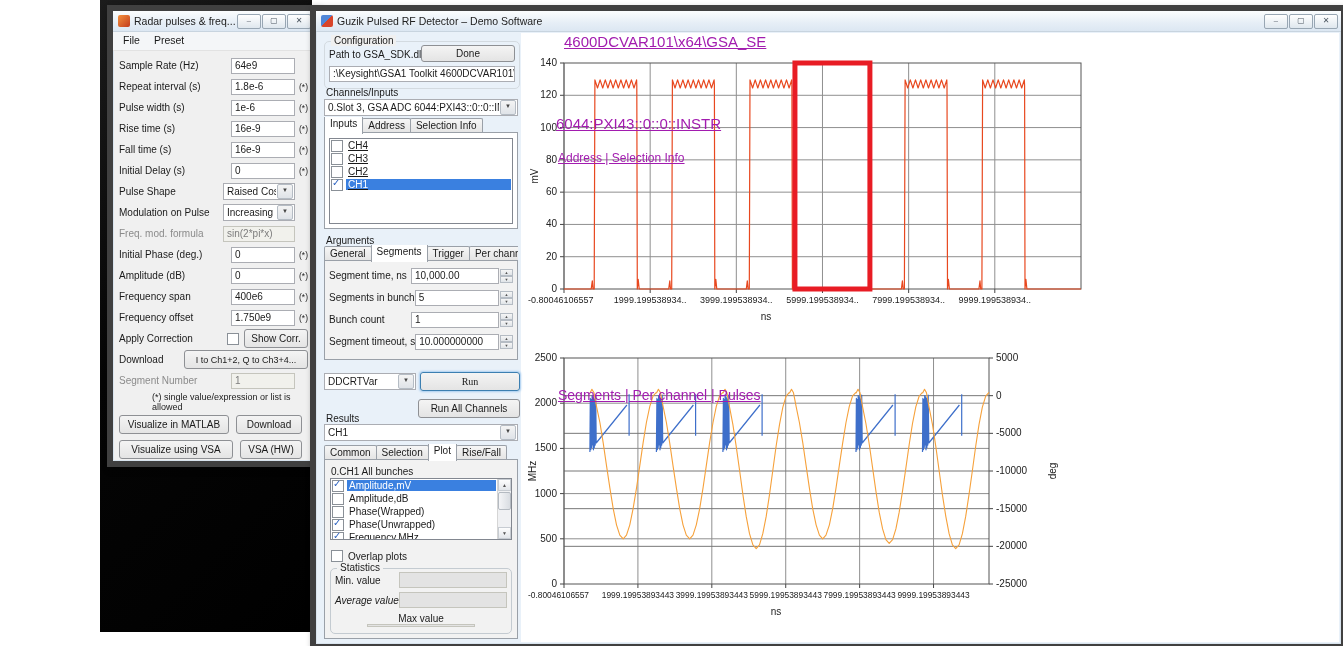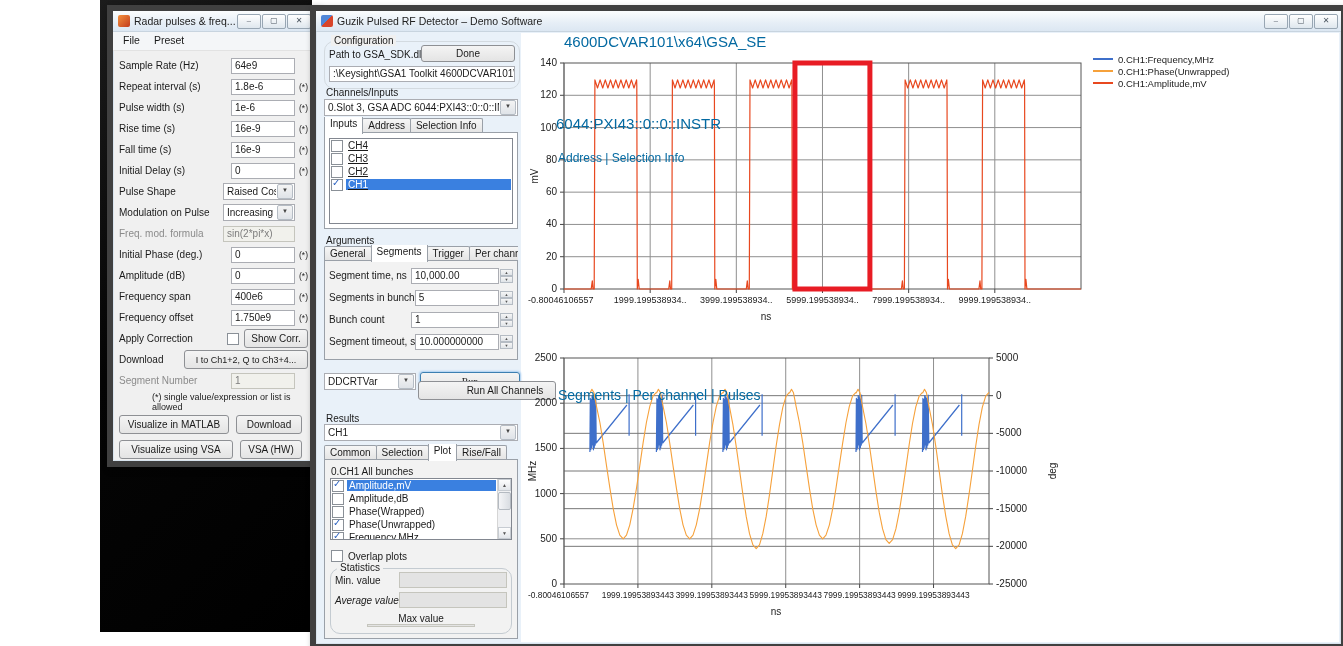--- a/index.html
+++ b/index.html
@@ -29,21 +29,21 @@
   .btn{border:1px solid #8e9094;border-radius:3px;background:linear-gradient(#f4f4f4,#e4e4e4);
        font-size:10px;text-align:center;display:flex;align-items:center;justify-content:center;height:17px;}
   .btn.focus{border-color:#3c7fb1;box-shadow:0 0 2px 1px #a8cdf0;}
   .combo{background:#fff;border:1px solid #abadb3;height:15px;display:flex;align-items:center;font-size:10px;}
   .combo .ctext{flex:1;padding:0 3px;white-space:nowrap;overflow:hidden;}
   .combo .carrow{width:14px;height:13px;margin:0 1px;flex:none;background:linear-gradient(#f4f4f4,#dfe3e8);
                  border:1px solid #b5bcc4;border-radius:2px;text-align:center;}
   .combo .carrow::after{content:"▼";font-size:6px;color:#444;position:relative;top:-2px;}
   .cb{width:10px;height:10px;border:1px solid #8a9097;background:#fff;flex:none;position:relative;}
   .cb.on::after{content:"✓";position:absolute;left:0px;top:-3px;font-size:10px;color:#2f64c1;font-weight:bold;}
-  .gbox{border:1px solid #d3dae0;border-radius:10px;}
+  .gbox{border:1px solid #d3dae0;border-radius:5px;}
   .glabel{position:absolute;top:-7px;left:6px;background:#f0f0f0;padding:0 3px;font-size:10px;}
   .tabs{display:flex;align-items:flex-end;height:17px;overflow:hidden;}
   .tab{border:1px solid #9aa0a8;border-bottom:none;background:linear-gradient(#f6f6f6,#e2e2e2);
        padding:1px 5px 1px 5px;font-size:10px;margin-right:-1px;border-radius:2px 2px 0 0;height:13px;white-space:nowrap;}
   .tab.active{background:#fff;height:15px;position:relative;z-index:2;padding-top:2px;}
   .tpanel{background:#f7f7f7;border:1px solid #9aa0a8;margin-top:-1px;}
   .listbox{background:#fff;border:1px solid #828790;overflow:hidden;}
   .litem{display:flex;align-items:center;gap:3px;height:13px;padding:0 1px;font-size:10px;white-space:nowrap;}
   .litem .lab{padding:0 2px;}
   .litem.sel .lab{background:#3a80e0;color:#fff;flex:1;}
@@ -51,21 +51,21 @@
   .spin i{flex:1;border:1px solid #b5bcc4;background:linear-gradient(#f6f6f6,#e0e4e8);font-style:normal;
           font-size:4px;line-height:5px;text-align:center;color:#555;}
   .scrollv{width:13px;background:#f0f1f3;border-left:1px solid #d5d5d5;display:flex;flex-direction:column;align-items:center;flex:none;}
   .scrollv .sarr{width:13px;height:12px;background:linear-gradient(#fdfdfd,#e3e6ea);border:1px solid #c7ccd2;
                  font-size:5px;line-height:10px;text-align:center;color:#555;box-sizing:border-box;}
   .scrollv .sthumb{width:11px;height:16px;margin-top:1px;border:1px solid #b4bac1;border-radius:2px;background:linear-gradient(90deg,#f4f5f7,#d9dde2);}
   .frow{display:flex;align-items:center;height:19px;margin-bottom:2px;}
   .flabel{flex:1;font-size:10px;white-space:nowrap;}
   .fsuffix{width:13px;font-size:8.5px;text-align:right;color:#222;}
   .note{font-size:9px;margin:2px 0 3px 0;padding-left:33px;}
-  .ghost{position:absolute;color:#0369a1;white-space:nowrap;z-index:1;pointer-events:none;}
+  .ghost{position:absolute;color:#a21caf;white-space:nowrap;z-index:1;pointer-events:none;text-decoration:underline;}
   svg text{font-family:"Liberation Sans","DejaVu Sans",sans-serif;}
   .legend-row{display:flex;align-items:center;gap:5px;height:12px;}
   .legend-swatch{width:20px;height:2px;flex:none;}
   .legend-text{font-size:9.5px;color:#222;white-space:nowrap;}
 </style>
 </head>
 <body>
 
 <div class="abs" id="desktop"></div>
 
@@ -283,21 +283,21 @@
           </div>
         </div>
       </div>
   </div>
 
   <div class="combo abs" style="left:8px;top:362px;width:90px;">
     <div class="ctext">DDCRTVar</div>
     <div class="carrow"></div>
   </div>
   <div class="btn focus abs" style="left:104px;top:361px;width:98px;font-family:Liberation Serif, serif;">Run</div>
-  <div class="btn abs" style="left:102px;top:370px;width:100px;padding-left:36px;">Run All Channels</div>
+  <div class="btn abs" style="left:102px;top:388px;width:100px;">Run All Channels</div>
 
   <div class="abs" style="left:10px;top:402px;font-size:10px;">Results</div>
   <div class="combo abs" style="left:8px;top:413px;width:192px;">
     <div class="ctext">CH1</div>
     <div class="carrow"></div>
   </div>
   <div class="tabs abs" style="left:8px;top:433px;width:194px;" id="res-tabs">
       <div class="tab">Common</div>
       <div class="tab">Selection</div>
       <div class="tab active">Plot</div>
@@ -398,34 +398,20 @@
       <text x="124.16092260515966" y="265" text-anchor="middle" font-size="9" fill="#222">1999.199538934..</text>
       <text x="210.3218452103193" y="265" text-anchor="middle" font-size="9" fill="#222">3999.199538934..</text>
       <text x="296.482767815479" y="265" text-anchor="middle" font-size="9" fill="#222">5999.199538934..</text>
       <text x="382.6436904206386" y="265" text-anchor="middle" font-size="9" fill="#222">7999.199538934..</text>
       <text x="468.80461302579835" y="265" text-anchor="middle" font-size="9" fill="#222">9999.199538934..</text>
       <text x="240" y="282" text-anchor="middle" font-size="10" fill="#222">ns</text>
       <text x="12" y="138" text-anchor="middle" font-size="10" fill="#222" transform="rotate(-90 12 138)">mV</text>
       <polyline points="38.0,251.0 65.2,251.0 66.3,242.9 67.0,251.0 68.2,251.0 68.9,41.9 71.5,50.0 74.1,41.9 76.7,50.0 79.3,41.9 81.9,50.0 84.5,41.9 87.1,50.0 89.7,41.9 92.3,50.0 94.9,41.9 97.6,50.0 100.2,41.9 102.8,50.0 105.4,41.9 108.0,50.0 110.6,41.9 110.8,47.6 111.3,251.0 112.2,241.3 113.2,251.0 142.7,251.0 143.8,242.9 144.5,251.0 145.7,251.0 146.4,41.9 149.0,50.0 151.6,41.9 154.2,50.0 156.9,41.9 159.5,50.0 162.1,41.9 164.7,50.0 167.3,41.9 169.9,50.0 172.5,41.9 175.1,50.0 177.7,41.9 180.3,50.0 182.9,41.9 185.5,50.0 188.1,41.9 188.4,47.6 188.8,251.0 189.8,241.3 190.8,251.0 220.3,251.0 221.3,242.9 222.1,251.0 223.3,251.0 224.0,41.9 226.6,50.0 229.2,41.9 231.8,50.0 234.4,41.9 237.0,50.0 239.6,41.9 242.2,50.0 244.8,41.9 247.4,50.0 250.0,41.9 252.6,50.0 255.2,41.9 257.9,50.0 260.5,41.9 263.1,50.0 265.7,41.9 265.9,47.6 266.4,251.0 267.3,241.3 268.3,251.0 375.4,251.0 376.4,242.9 377.2,251.0 378.4,251.0 379.1,41.9 381.7,50.0 384.3,41.9 386.9,50.0 389.5,41.9 392.1,50.0 394.7,41.9 397.3,50.0 399.9,41.9 402.5,50.0 405.1,41.9 407.7,50.0 410.3,41.9 412.9,50.0 415.5,41.9 418.2,50.0 420.8,41.9 421.0,47.6 421.5,251.0 422.4,241.3 423.4,251.0 452.9,251.0 454.0,242.9 454.7,251.0 455.9,251.0 456.6,41.9 459.2,50.0 461.8,41.9 464.4,50.0 467.0,41.9 469.6,50.0 472.2,41.9 474.8,50.0 477.5,41.9 480.1,50.0 482.7,41.9 485.3,50.0 487.9,41.9 490.5,50.0 493.1,41.9 495.7,50.0 498.3,41.9 498.6,47.6 499.0,251.0 499.9,241.3 500.9,251.0 555.0,251.0" fill="none" stroke="#e8481f" stroke-width="1.2" stroke-linejoin="round"></polyline>
       <rect x="268.94573695086996" y="25" width="74.96000266648895" height="226" fill="none" stroke="#e81c24" stroke-width="5"></rect>
     </svg>
-  <div class="abs" id="legend" style="left:777px;top:42px;">
-      <div class="legend-row">
-        <div class="legend-swatch" style="background: rgb(62, 111, 202);"></div>
-        <div class="legend-text">0.CH1:Frequency,MHz</div>
-      </div>
-      <div class="legend-row">
-        <div class="legend-swatch" style="background: rgb(246, 161, 59);"></div>
-        <div class="legend-text">0.CH1:Phase(Unwrapped)</div>
-      </div>
-      <div class="legend-row">
-        <div class="legend-swatch" style="background: rgb(232, 72, 31);"></div>
-        <div class="legend-text">0.CH1:Amplitude,mV</div>
-      </div>
-    </div>
   <svg class="abs" id="bottomChart" style="left:210px;top:335px;" width="600" height="288">
       <line x1="38" y1="12" x2="38" y2="238" stroke="#8f8f8f" stroke-width="1"></line>
       <line x1="38" y1="238" x2="38" y2="242" stroke="#444" stroke-width="1"></line>
       <line x1="111.9079020589872" y1="12" x2="111.9079020589872" y2="238" stroke="#8f8f8f" stroke-width="1"></line>
       <line x1="111.9079020589872" y1="238" x2="111.9079020589872" y2="242" stroke="#444" stroke-width="1"></line>
       <line x1="185.8158041179744" y1="12" x2="185.8158041179744" y2="238" stroke="#8f8f8f" stroke-width="1"></line>
       <line x1="185.8158041179744" y1="238" x2="185.8158041179744" y2="242" stroke="#444" stroke-width="1"></line>
       <line x1="259.7237061769616" y1="12" x2="259.7237061769616" y2="238" stroke="#8f8f8f" stroke-width="1"></line>
       <line x1="259.7237061769616" y1="238" x2="259.7237061769616" y2="242" stroke="#444" stroke-width="1"></line>
       <line x1="333.6316082359488" y1="12" x2="333.6316082359488" y2="238" stroke="#8f8f8f" stroke-width="1"></line>

